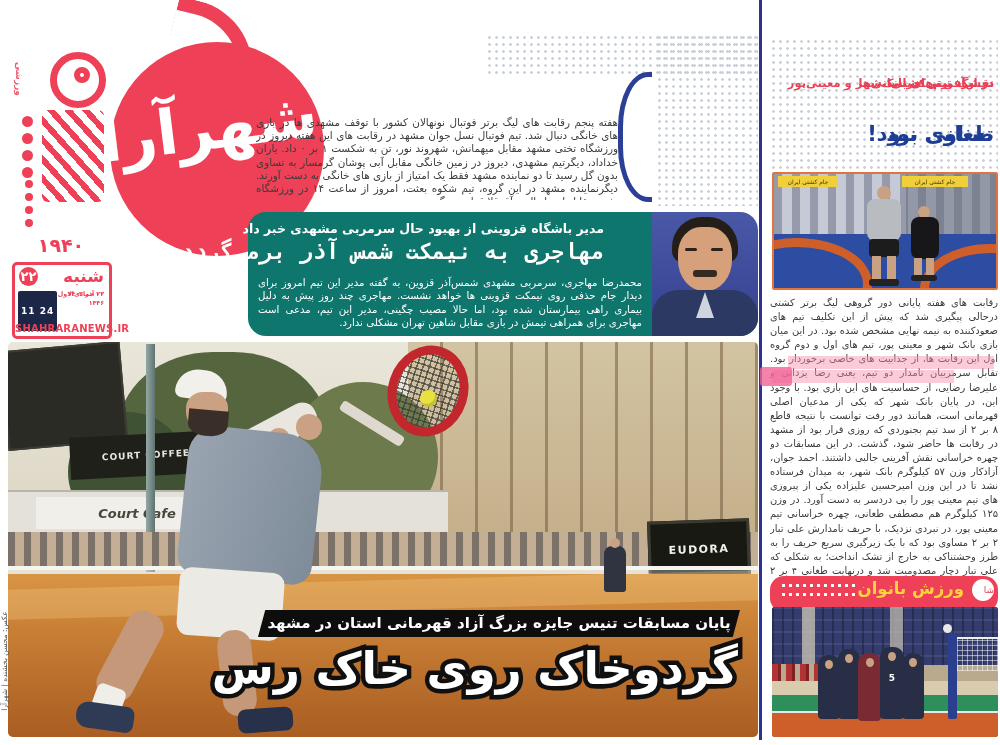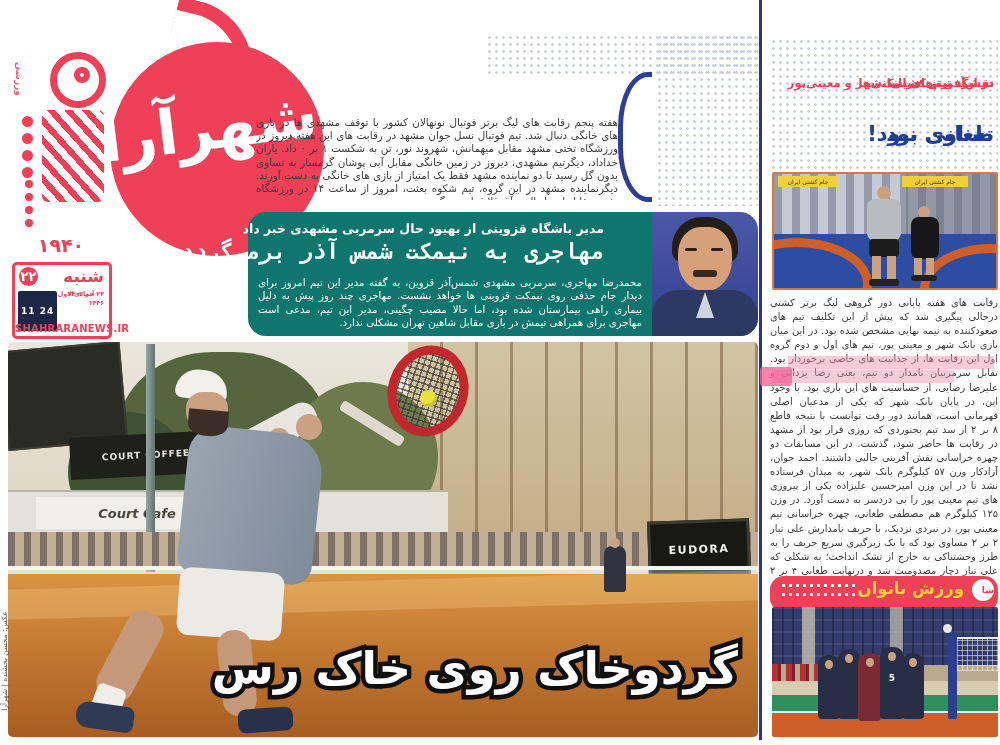--- a/index.html
+++ b/index.html
@@ -181,21 +181,21 @@
   .r-hl1{left:788px;top:356px;width:206px;height:13px;background:rgba(246,140,170,.45);}
   .r-hl2{left:772px;top:370px;width:182px;height:13px;background:rgba(246,140,170,.45);}
   .r-blob{left:760px;top:367px;width:32px;height:19px;background:rgba(240,100,150,.8);border-radius:3px;}
 
   
   .w-banner{left:770px;top:576px;width:228px;height:36px;background:#ee4056;border-radius:14px;}
   .w-dotline{left:10px;top:5px;width:78px;height:18px;
       background-image:radial-gradient(circle,#ffffff 1.4px,transparent 1.6px);background-size:7px 9px;}
   .w-label{right:34px;top:3px;color:#ffd43a;font-size:16.5px;font-weight:bold;direction:rtl;}
   .w-circle{right:4px;top:3px;width:22px;height:22px;background:#fff;border-radius:50%;
-            color:#ee4056;font-size:9px;font-weight:bold;text-align:right;line-height:22px;}
+            color:#ee4056;font-size:9px;font-weight:normal;text-align:right;line-height:22px;}
   .v-photo{left:772px;top:607px;width:226px;height:130px;border-radius:3px;overflow:hidden;background:#38406f;}
   .v-seats{left:0;top:0;width:226px;height:58px;background:
       repeating-linear-gradient(90deg,rgba(0,0,0,.25) 0 2px,transparent 2px 10px),
       repeating-linear-gradient(180deg,rgba(255,255,255,.08) 0 2px,transparent 2px 12px),#343c6d;}
   .v-stair1{left:30px;top:0;width:13px;height:58px;background:#c7c2b4;opacity:.8;}
   .v-stair2{left:118px;top:0;width:13px;height:58px;background:#c7c2b4;opacity:.7;}
   .v-walk{left:0;top:58px;width:226px;height:16px;background:#b9a98e;}
   .v-crowd-red{left:0;top:57px;width:62px;height:17px;background:
       repeating-linear-gradient(90deg,#b23333 0 6px,#7e2222 6px 9px,#b9a98e 9px 14px);}
   .v-skirt{left:0;top:74px;width:226px;height:14px;background:#d9ccae;}
@@ -295,20 +295,21 @@
     <div class="p-face"></div>
     <div class="p-beard"></div>
     <div class="p-shorts"></div>
     <div class="p-leg-front"></div>
     <div class="p-leg-back"></div>
     <div class="p-sock"></div>
     <div class="p-shoe1"></div>
     <div class="p-shoe2"></div>
   </div>
 
+  <div class="t-kicker-banner">پایان مسابقات تنیس جایزه بزرگ آزاد قهرمانی استان در مشهد</div>
   <div class="t-headline">
     <span class="outline">گردوخاک روی خاک رس</span>
     <span class="fill">گردوخاک روی خاک رس</span>
   </div>
   <div class="t-caption">عکس: محسن بخشنده | شهرآرا</div>
 
   <div class="r-dots dots"></div>
   <div class="r-kicker">
     <div>نقش‌آفرینی خراسانی‌ها</div>
     <div>در نبرد تیم‌های بانک‌شهر و معینی‌پور</div>

